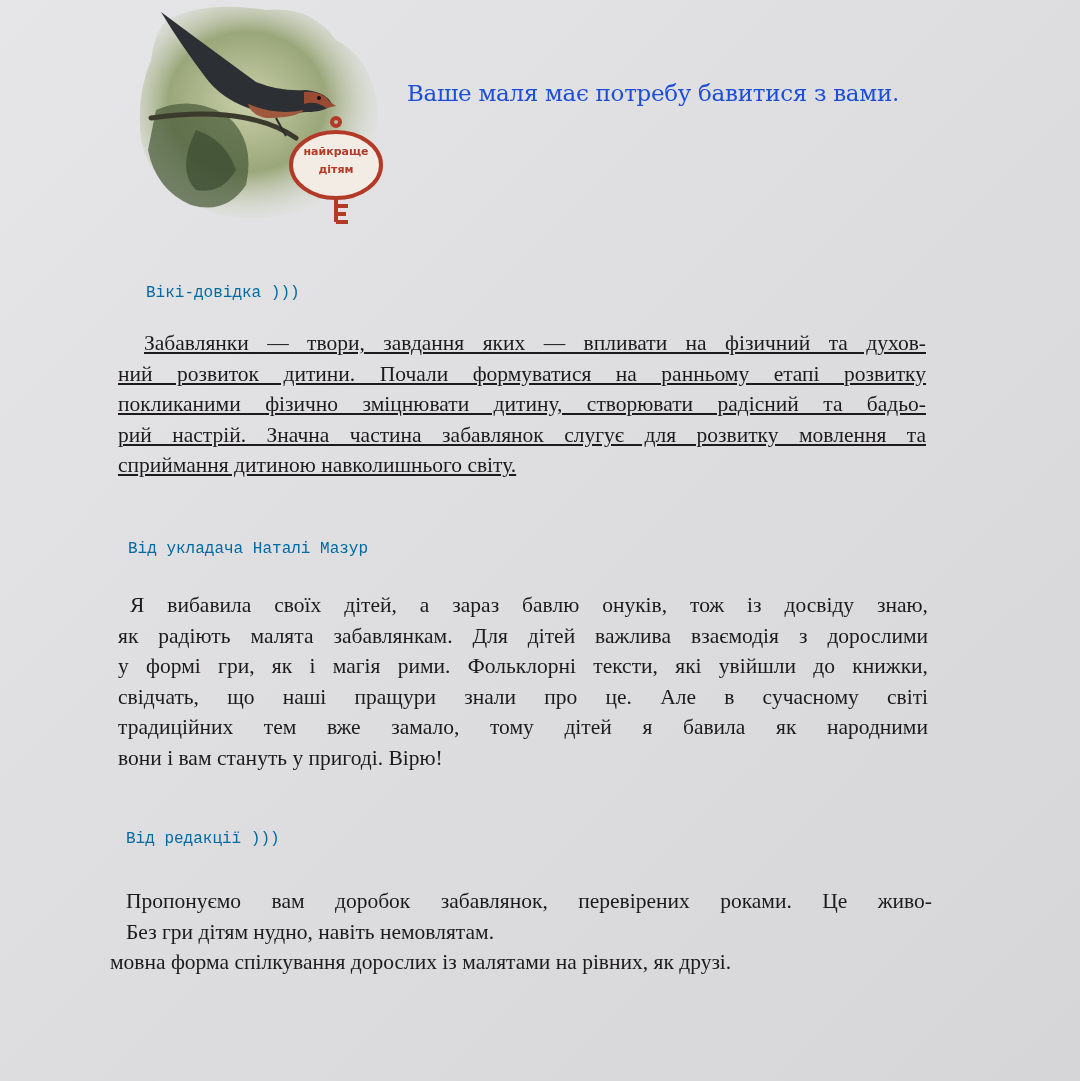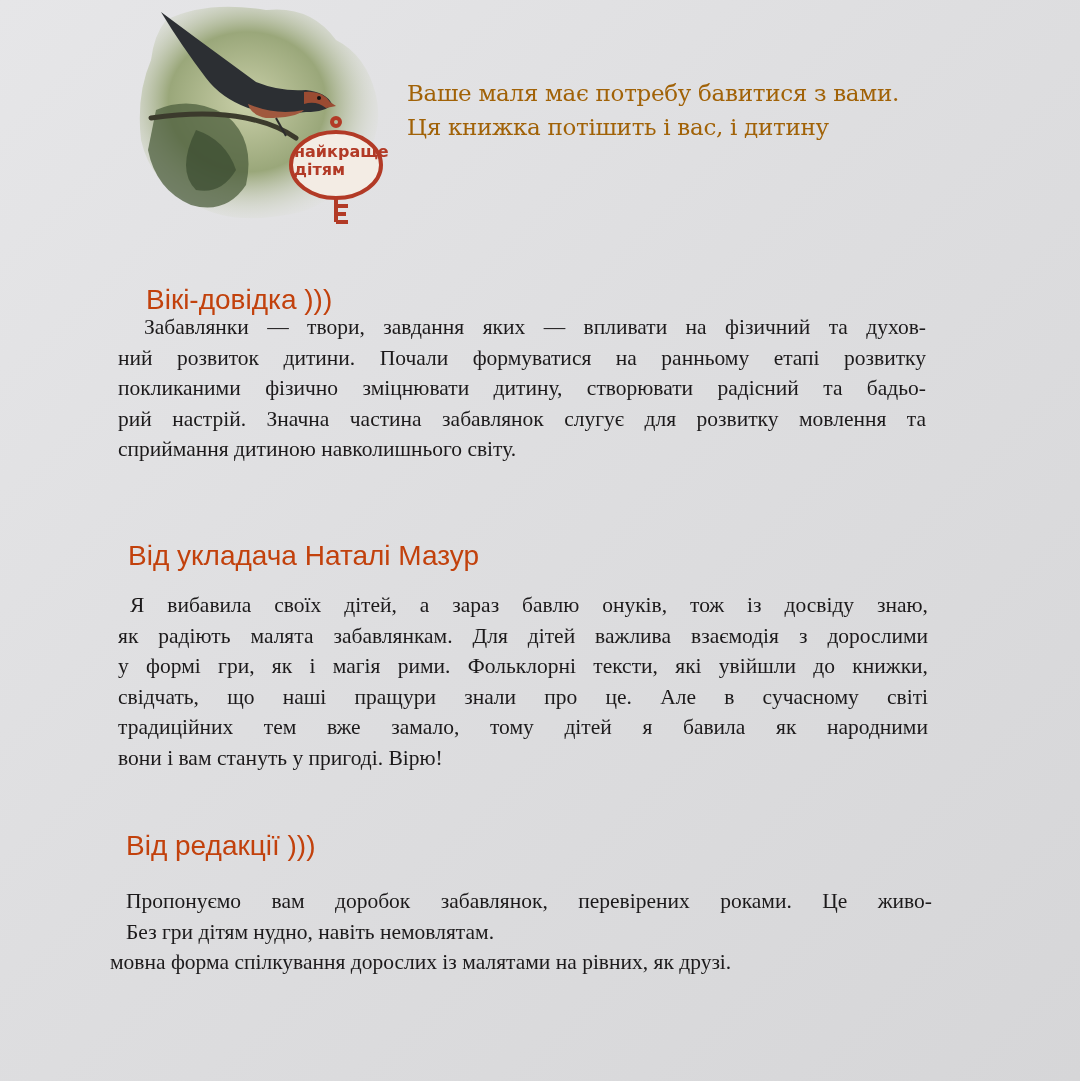--- a/index.html
+++ b/index.html
@@ -10,28 +10,28 @@
     color: #1d1b1c;
     position: relative;
   }
   .illustration {
     position: absolute; left: 136px; top: 0; width: 260px; height: 225px;
   }
   .illustration svg { width: 100%; height: 100%; display: block; }
   .tagline {
     position: absolute; left: 407px; top: 76px;
     font-family: "DejaVu Serif", serif;
-    font-size: 23px; line-height: 34px; color: #a16207;
+    font-size: 23px; line-height: 34px; color: #1d4ed8;
     letter-spacing: -0.3px;
   }
   .tagline div { white-space: nowrap; }
   .heading {
     position: absolute;
-    font-family: Liberation Sans, sans-serif;
-    font-size: 28px; color: #c2410c;
+    font-family: Liberation Mono, monospace;
+    font-size: 16px; color: #0369a1;
     white-space: nowrap;
   }
   .para {
     position: absolute;
     font-family: "Liberation Serif", serif;
     font-size: 21.5px; line-height: 30.5px; color: #1c1a1b;
     text-align: justify;
   }
   .para .line { display: block; text-align: justify; text-align-last: justify; white-space: nowrap; }
   .para .line.last { text-align-last: left; }
@@ -63,33 +63,32 @@
 
     <g stroke="#b23a26" fill="none" stroke-width="4">
       <circle cx="200" cy="122" r="4"></circle>
       <ellipse cx="200" cy="165" rx="45" ry="33" fill="#f3ece4"></ellipse>
       <line x1="200" y1="198" x2="200" y2="222"></line>
       <line x1="200" y1="206" x2="212" y2="206"></line>
       <line x1="200" y1="214" x2="210" y2="214"></line>
       <line x1="200" y1="222" x2="212" y2="222"></line>
     </g>
   </svg>
-  <div style="position:absolute; left:158px; top:143px; width:84px; text-align:left; font-family:'DejaVu Sans', sans-serif; font-weight:bold; font-size:16px; line-height:18px; color:#b23a26;">
+  <div style="position:absolute; left:158px; top:143px; width:84px; text-align:center; font-family:'DejaVu Sans', sans-serif; font-weight:bold; font-size:11px; line-height:18px; color:#b23a26;">
     <div>найкраще</div>
     <div>дітям</div>
   </div>
 </div>
 
 <div class="tagline">
   <div>Ваше маля має потребу бавитися з вами.</div>
-  <div>Ця книжка потішить і вас, і дитину</div>
 </div>
 
 <div class="heading" style="left:146px; top:284px;">Вікі-довідка )))</div>
-<div class="para" style="left:118px; top:312px; width:808px;">
+<div class="para" style="left:118px; top:328px; width:808px;text-decoration:underline;">
   <span class="line" style="padding-left:26px;">Забавлянки — твори, завдання яких — впливати на фізичний та духов-</span>
   <span class="line">ний розвиток дитини. Почали формуватися на ранньому етапі розвитку</span>
   <span class="line">покликаними фізично зміцнювати дитину, створювати радісний та бадьо-</span>
   <span class="line">рий настрій. Значна частина забавлянок слугує для розвитку мовлення та</span>
   <span class="line last">сприймання дитиною навколишнього світу.</span>
 </div>
 
 <div class="heading" style="left:128px; top:540px;">Від укладача Наталі Мазур</div>
 <div class="para" style="left:118px; top:590px; width:810px;">
   <span class="line" style="padding-left:12px;">Я вибавила своїх дітей, а зараз бавлю онуків, тож із досвіду знаю,</span>

